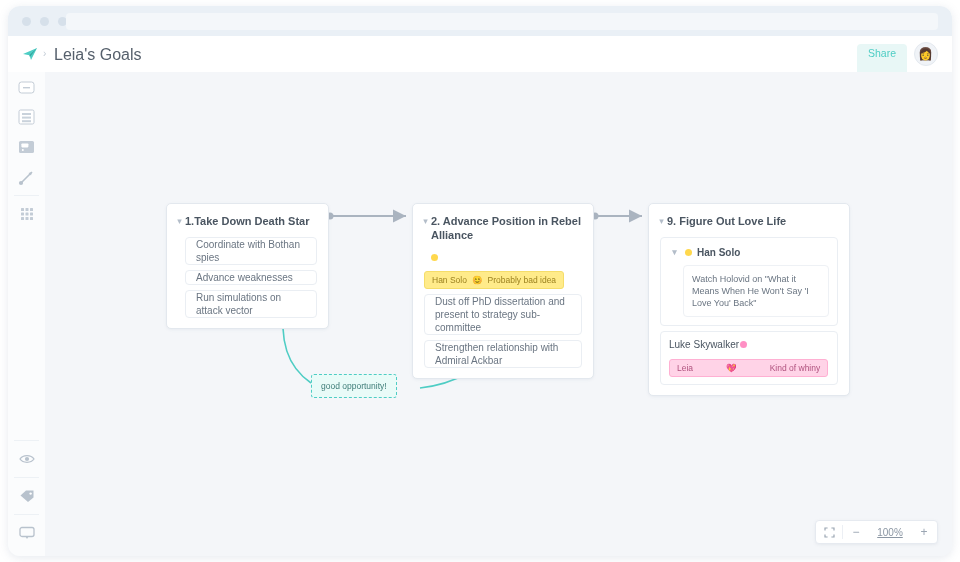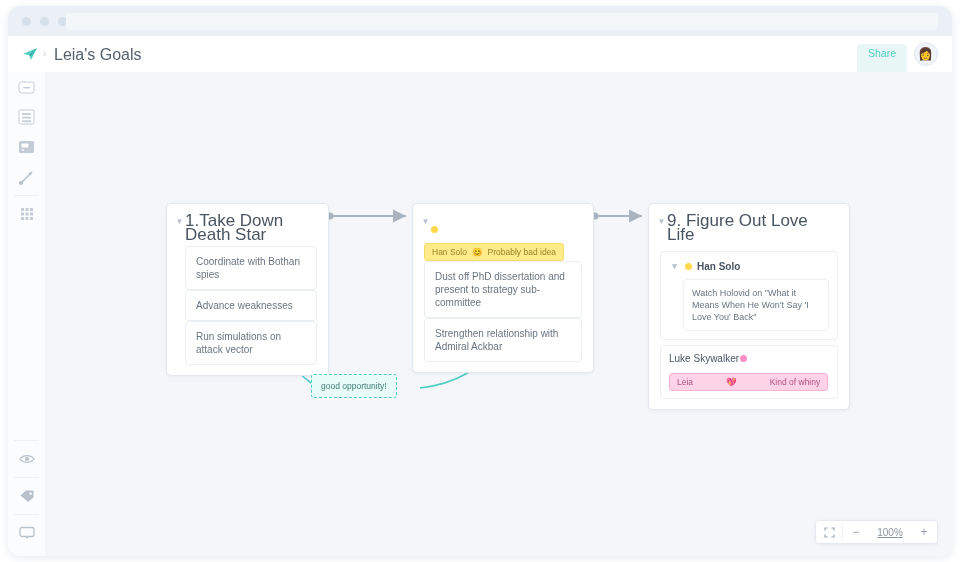--- a/index.html
+++ b/index.html
@@ -71,26 +71,26 @@
   }
   #card1{left:121px;top:131px;width:161px;}
   #card2{left:367px;top:131px;width:180px;}
   #card3{left:603px;top:131px;width:200px;}
   .card-head{display:flex;align-items:flex-start;padding:10px 11px 4px 7px;}
   .chev{
     width:11px;flex:0 0 11px;color:#b3bdc9;font-size:9px;
     line-height:14px;text-align:center;cursor:pointer;
   }
   .card-title{
-    font-size:17px;font-weight:normal;color:#4a5561;line-height:14px;
+    font-size:11px;font-weight:bold;color:#4a5561;line-height:14px;
   }
   .card-body{padding:0 11px 10px 11px;}
   .sub-item{
     border:1px solid #eaeef3;border-radius:4px;
-    padding:8px 10px;
+    padding:0 10px;margin-top:5px;
     font-size:10px;color:#6a7582;line-height:13px;cursor:pointer;
   }
   #card1 .card-body{padding-left:18px;}
   .mini-dot{width:7px;height:7px;border-radius:50%;display:inline-block;}
   .dot-yellow{background:#ffd84d;}
   .dot-pink{background:#ff8fc4;}
   .tag{
     display:inline-flex;align-items:center;gap:5px;
     font-size:8.5px;border-radius:3px;padding:3px 7px;
   }
@@ -259,20 +259,21 @@
         <div class="sub-item">Coordinate with Bothan spies</div>
         <div class="sub-item">Advance weaknesses</div>
         <div class="sub-item">Run simulations on attack vector</div>
       </div>
     </div>
 
     <div class="card" id="card2">
       <div class="card-head">
         <div class="chev">▾</div>
         <div>
+          <div class="card-title">2. Advance Position in Rebel Alliance</div>
           <div style="margin-top:5px;">
             <span class="mini-dot dot-yellow"></span>
           </div>
         </div>
       </div>
       <div class="card-body">
         <div class="tag tag-yellow">
           <span>Han Solo</span>
           <span>😊</span>
           <span>Probably bad idea</span>

